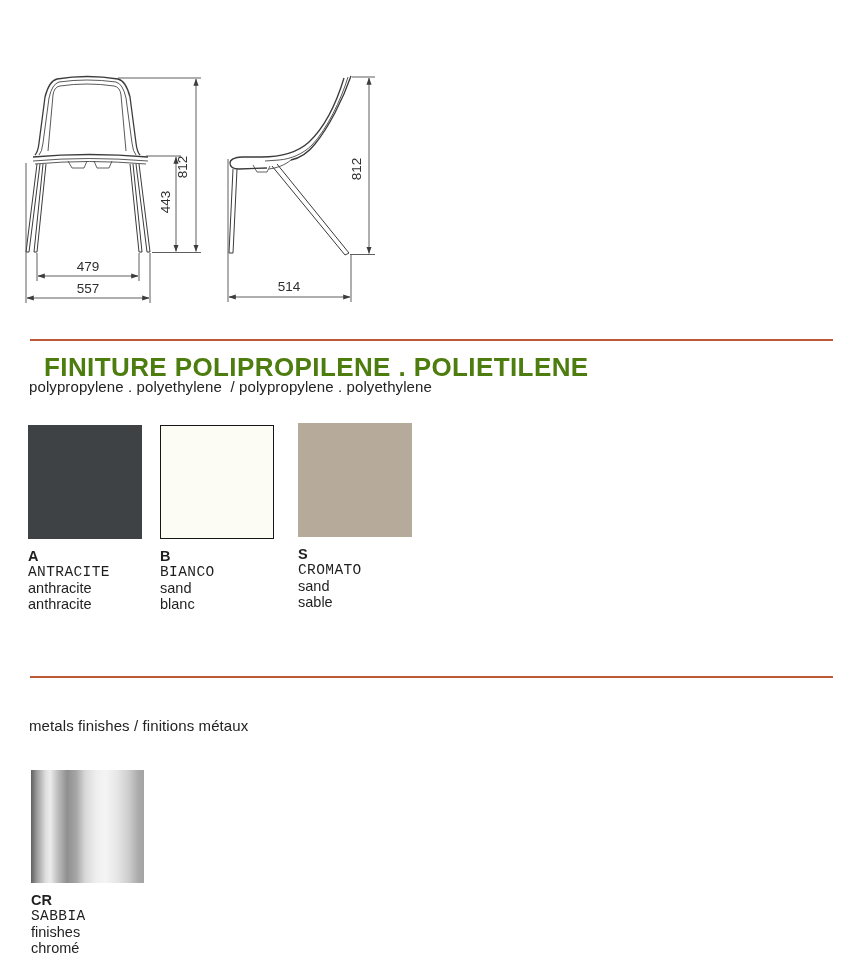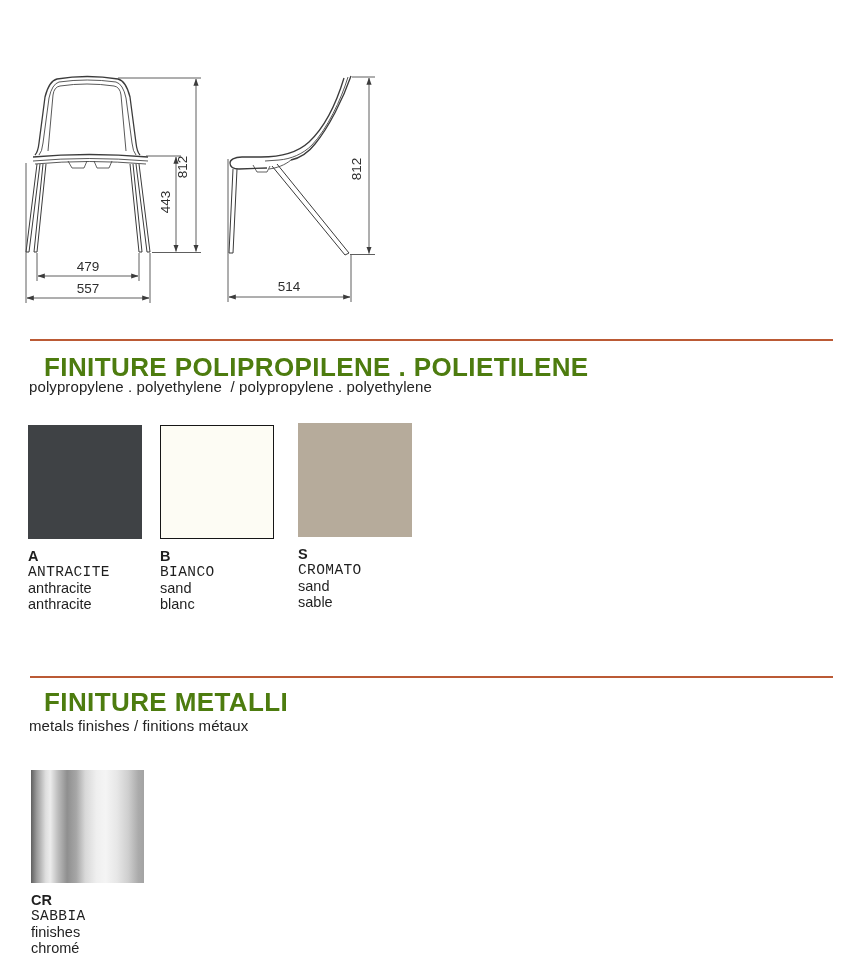--- a/index.html
+++ b/index.html
@@ -133,21 +133,20 @@
     <div class="sw-label">
       <div class="sw-code">S</div>
       <div class="sw-name">CROMATO</div>
       <div>sand</div>
       <div>sable</div>
     </div>
   </div>
 
   <hr class="divider d2" style="background: rgb(187, 90, 53);">
 
-  <h1 class="sec-title t2">FINITURE METALLI</h1>
   <p class="sec-sub s2">metals finishes / finitions métaux</p>
 
   <div class="swatch-cell cell-cr">
     <div class="swatch chrome" style="background: linear-gradient(90deg, rgb(95, 95, 95) 0%, rgb(154, 154, 154) 5%, rgb(222, 222, 222) 13%, rgb(236, 236, 236) 17%, rgb(188, 188, 188) 24%, rgb(143, 143, 143) 32%, rgb(166, 166, 166) 40%, rgb(216, 216, 216) 48%, rgb(239, 239, 239) 58%, rgb(244, 244, 244) 66%, rgb(231, 231, 231) 76%, rgb(207, 207, 207) 86%, rgb(171, 171, 171) 95%, rgb(163, 163, 163) 100%);"></div>
     <div class="sw-label">
       <div class="sw-code">CR</div>
       <div class="sw-name">SABBIA</div>
       <div>finishes</div>
       <div>chromé</div>
     </div>

